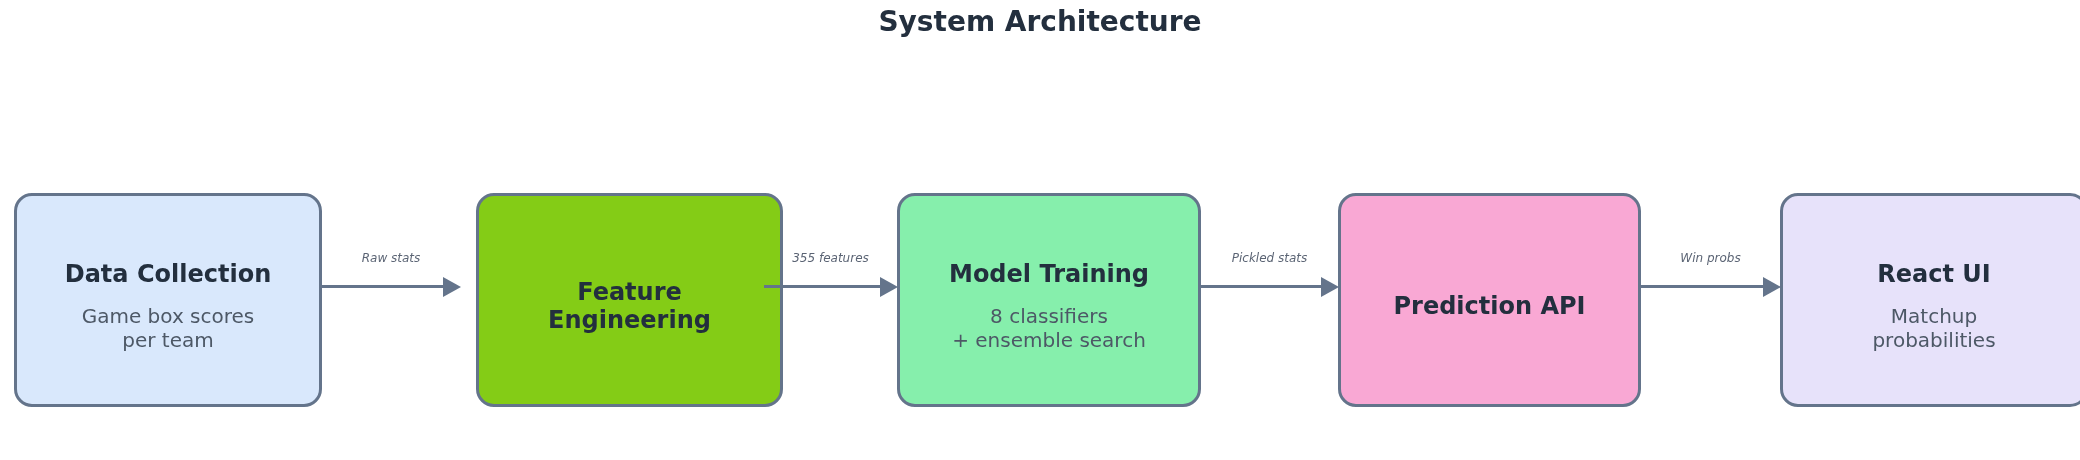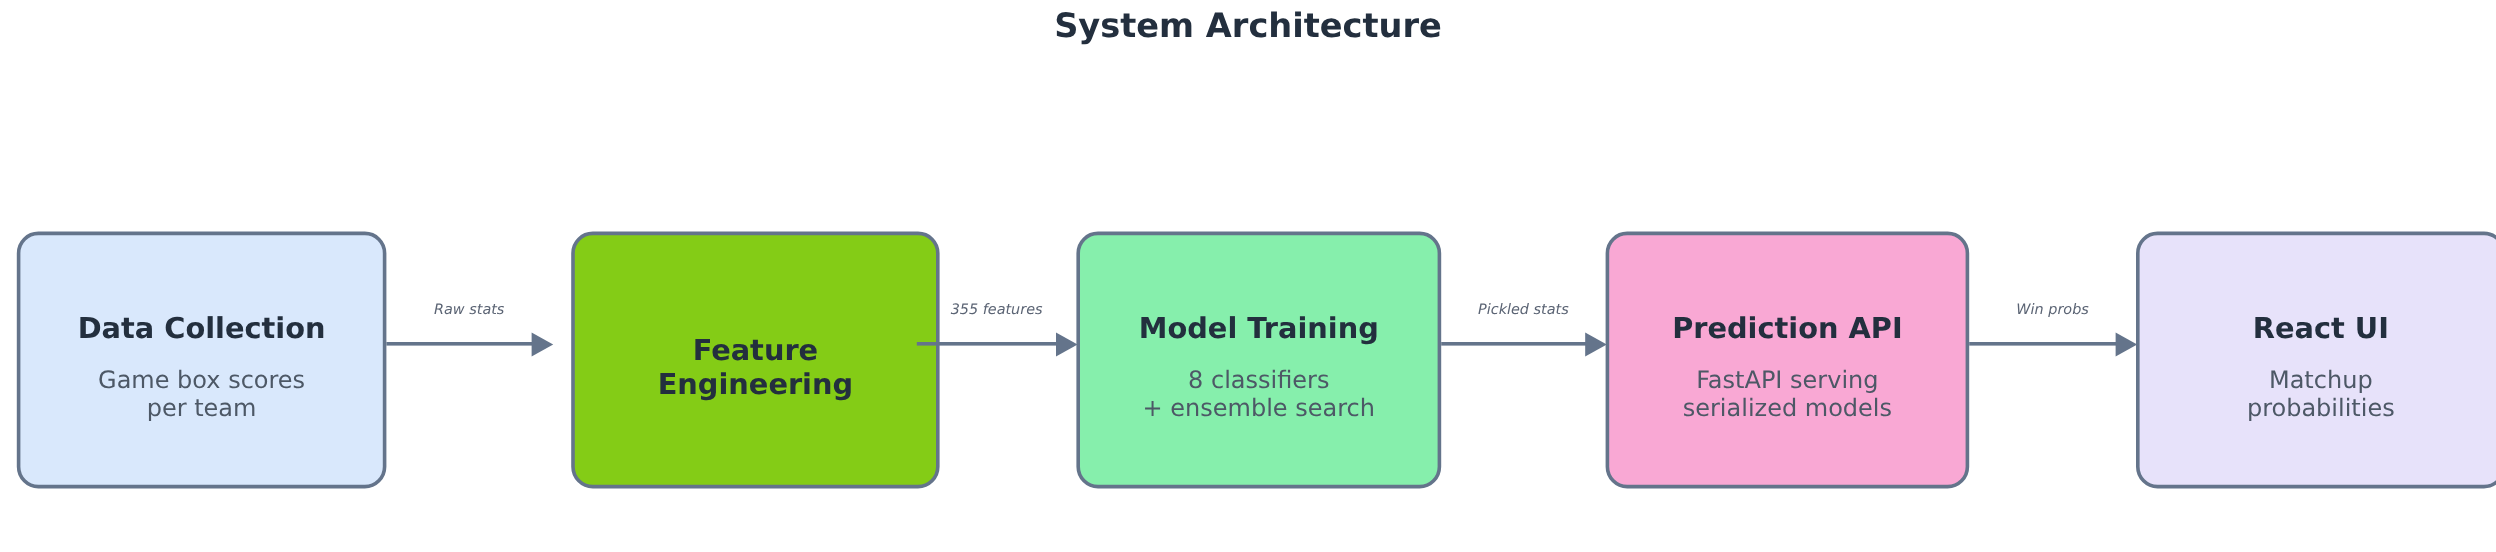--- a/index.html
+++ b/index.html
@@ -118,22 +118,20 @@
 </div>
 
 <div class="edge" style="left:1201px; width:137px">
   <div class="edge-label">Pickled stats</div>
   <div class="edge-line"></div>
   <div class="edge-arrowhead"></div>
 </div>
 
 <div class="node" style="left: 1338px; width: 303px; background-color: #f9a8d4;">
   <div class="node-title">Prediction API</div>
-  <div class="node-subtitle">FastAPI serving
-serialized models</div>
 </div>
 
 <div class="edge" style="left:1641px; width:139px">
   <div class="edge-label">Win probs</div>
   <div class="edge-line"></div>
   <div class="edge-arrowhead"></div>
 </div>
 
 <div class="node" style="left: 1780px; width: 308px; background-color: rgb(231, 226, 250);">
   <div class="node-title">React UI</div>

